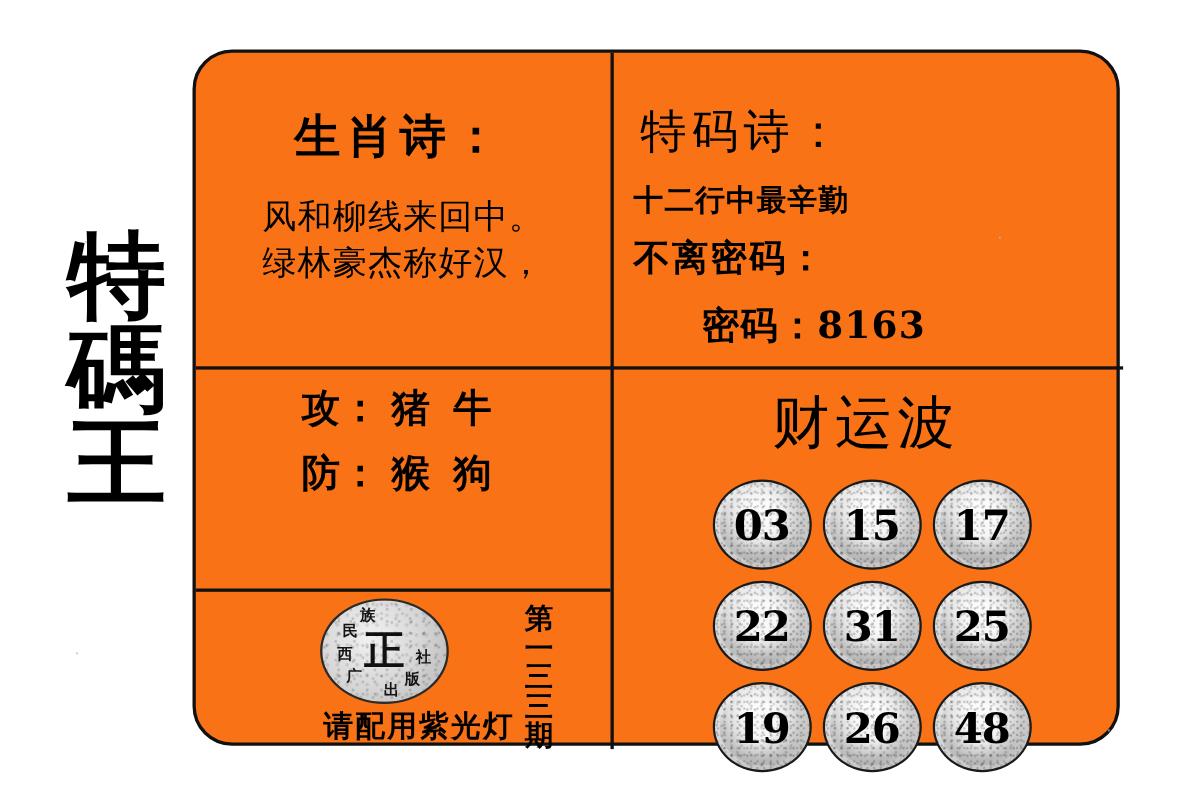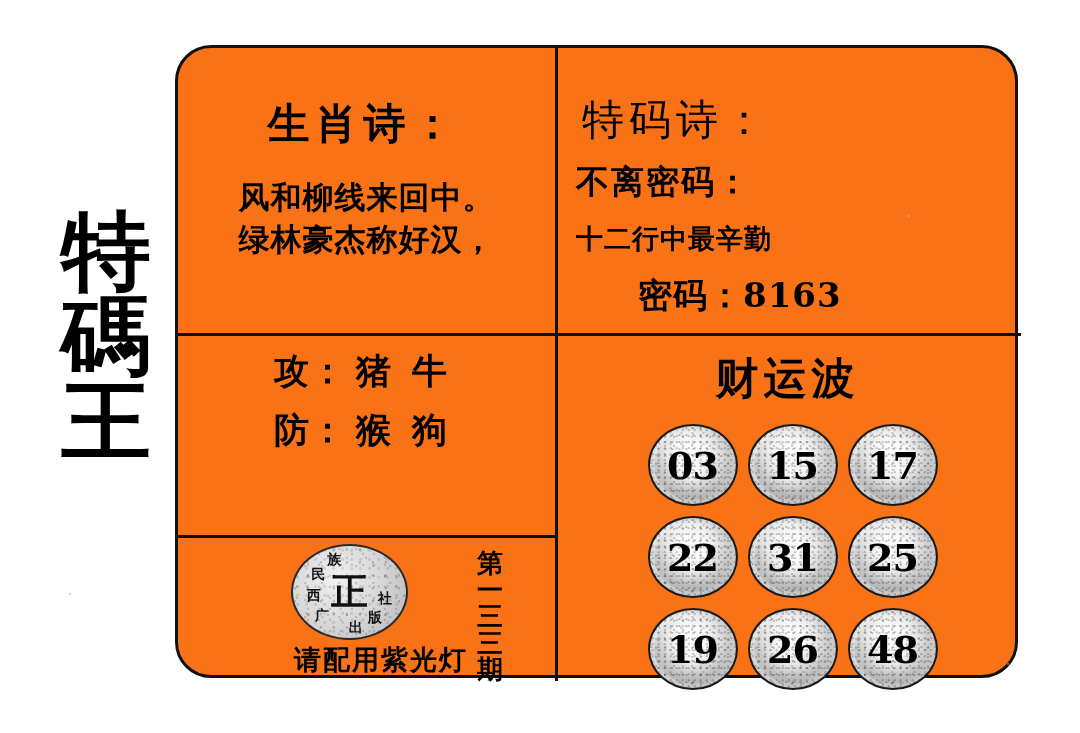--- a/index.html
+++ b/index.html
@@ -99,21 +99,21 @@
     text-align: center;
     font-size: 42px;
     font-weight: 700;
     letter-spacing: 6px;
     margin-top: 48px;
     padding-right: 6px;
   }
   .poem-line {
     text-align: center;
     font-size: 31px;
-    font-weight: 700;
+    font-weight: 400;
     letter-spacing: 1px;
     line-height: 1.28;
     white-space: nowrap;
   }
   #zodiac-poem-line1 { margin-top: 26px; }
   #zodiac-poem-line2 { margin-top: 2px; }
 
   
   #code-poem-heading {
     font-size: 42px;
@@ -238,22 +238,22 @@
     font-weight: 700;
     line-height: 1.02;
     text-align: center;
     letter-spacing: 0;
   }
   #issue-number span { display: block; }
 
   
   #fortune-wave-heading {
     text-align: center;
-    font-size: 43px;
-    font-weight: 700;
+    font-size: 52px;
+    font-weight: 400;
     letter-spacing: 5px;
     margin-top: 14px;
     padding-right: 4px;
   }
   #ball-grid {
     margin-top: 16px;
     display: grid;
     grid-template-columns: repeat(3, 100px);
     grid-auto-rows: 88px;
     justify-content: center;
@@ -333,22 +333,22 @@
   <div class="divider-h" id="div-horizontal-left-lower"></div>
 
   <div class="panel cn" id="panel-zodiac-poem">
     <div id="zodiac-poem-heading">生肖诗：</div>
     <div class="poem-line" id="zodiac-poem-line1">风和柳线来回中。</div>
     <div class="poem-line" id="zodiac-poem-line2">绿林豪杰称好汉，</div>
   </div>
 
   <div class="panel cn" id="panel-code-poem">
     <div id="code-poem-heading">特码诗：</div>
+    <div id="code-poem-line1">十二行中最辛勤</div>
     <div id="code-poem-line2">不离密码：</div>
-    <div id="code-poem-line1">十二行中最辛勤</div>
     <div id="code-poem-secret">密码：8163</div>
   </div>
 
   <div class="panel cn" id="panel-fortune-zodiac">
 
     <div class="fortune-row">
       <span>攻：</span><span class="animals"><span>猪</span><span>牛</span></span>
     </div>
 
     <div class="fortune-row">

